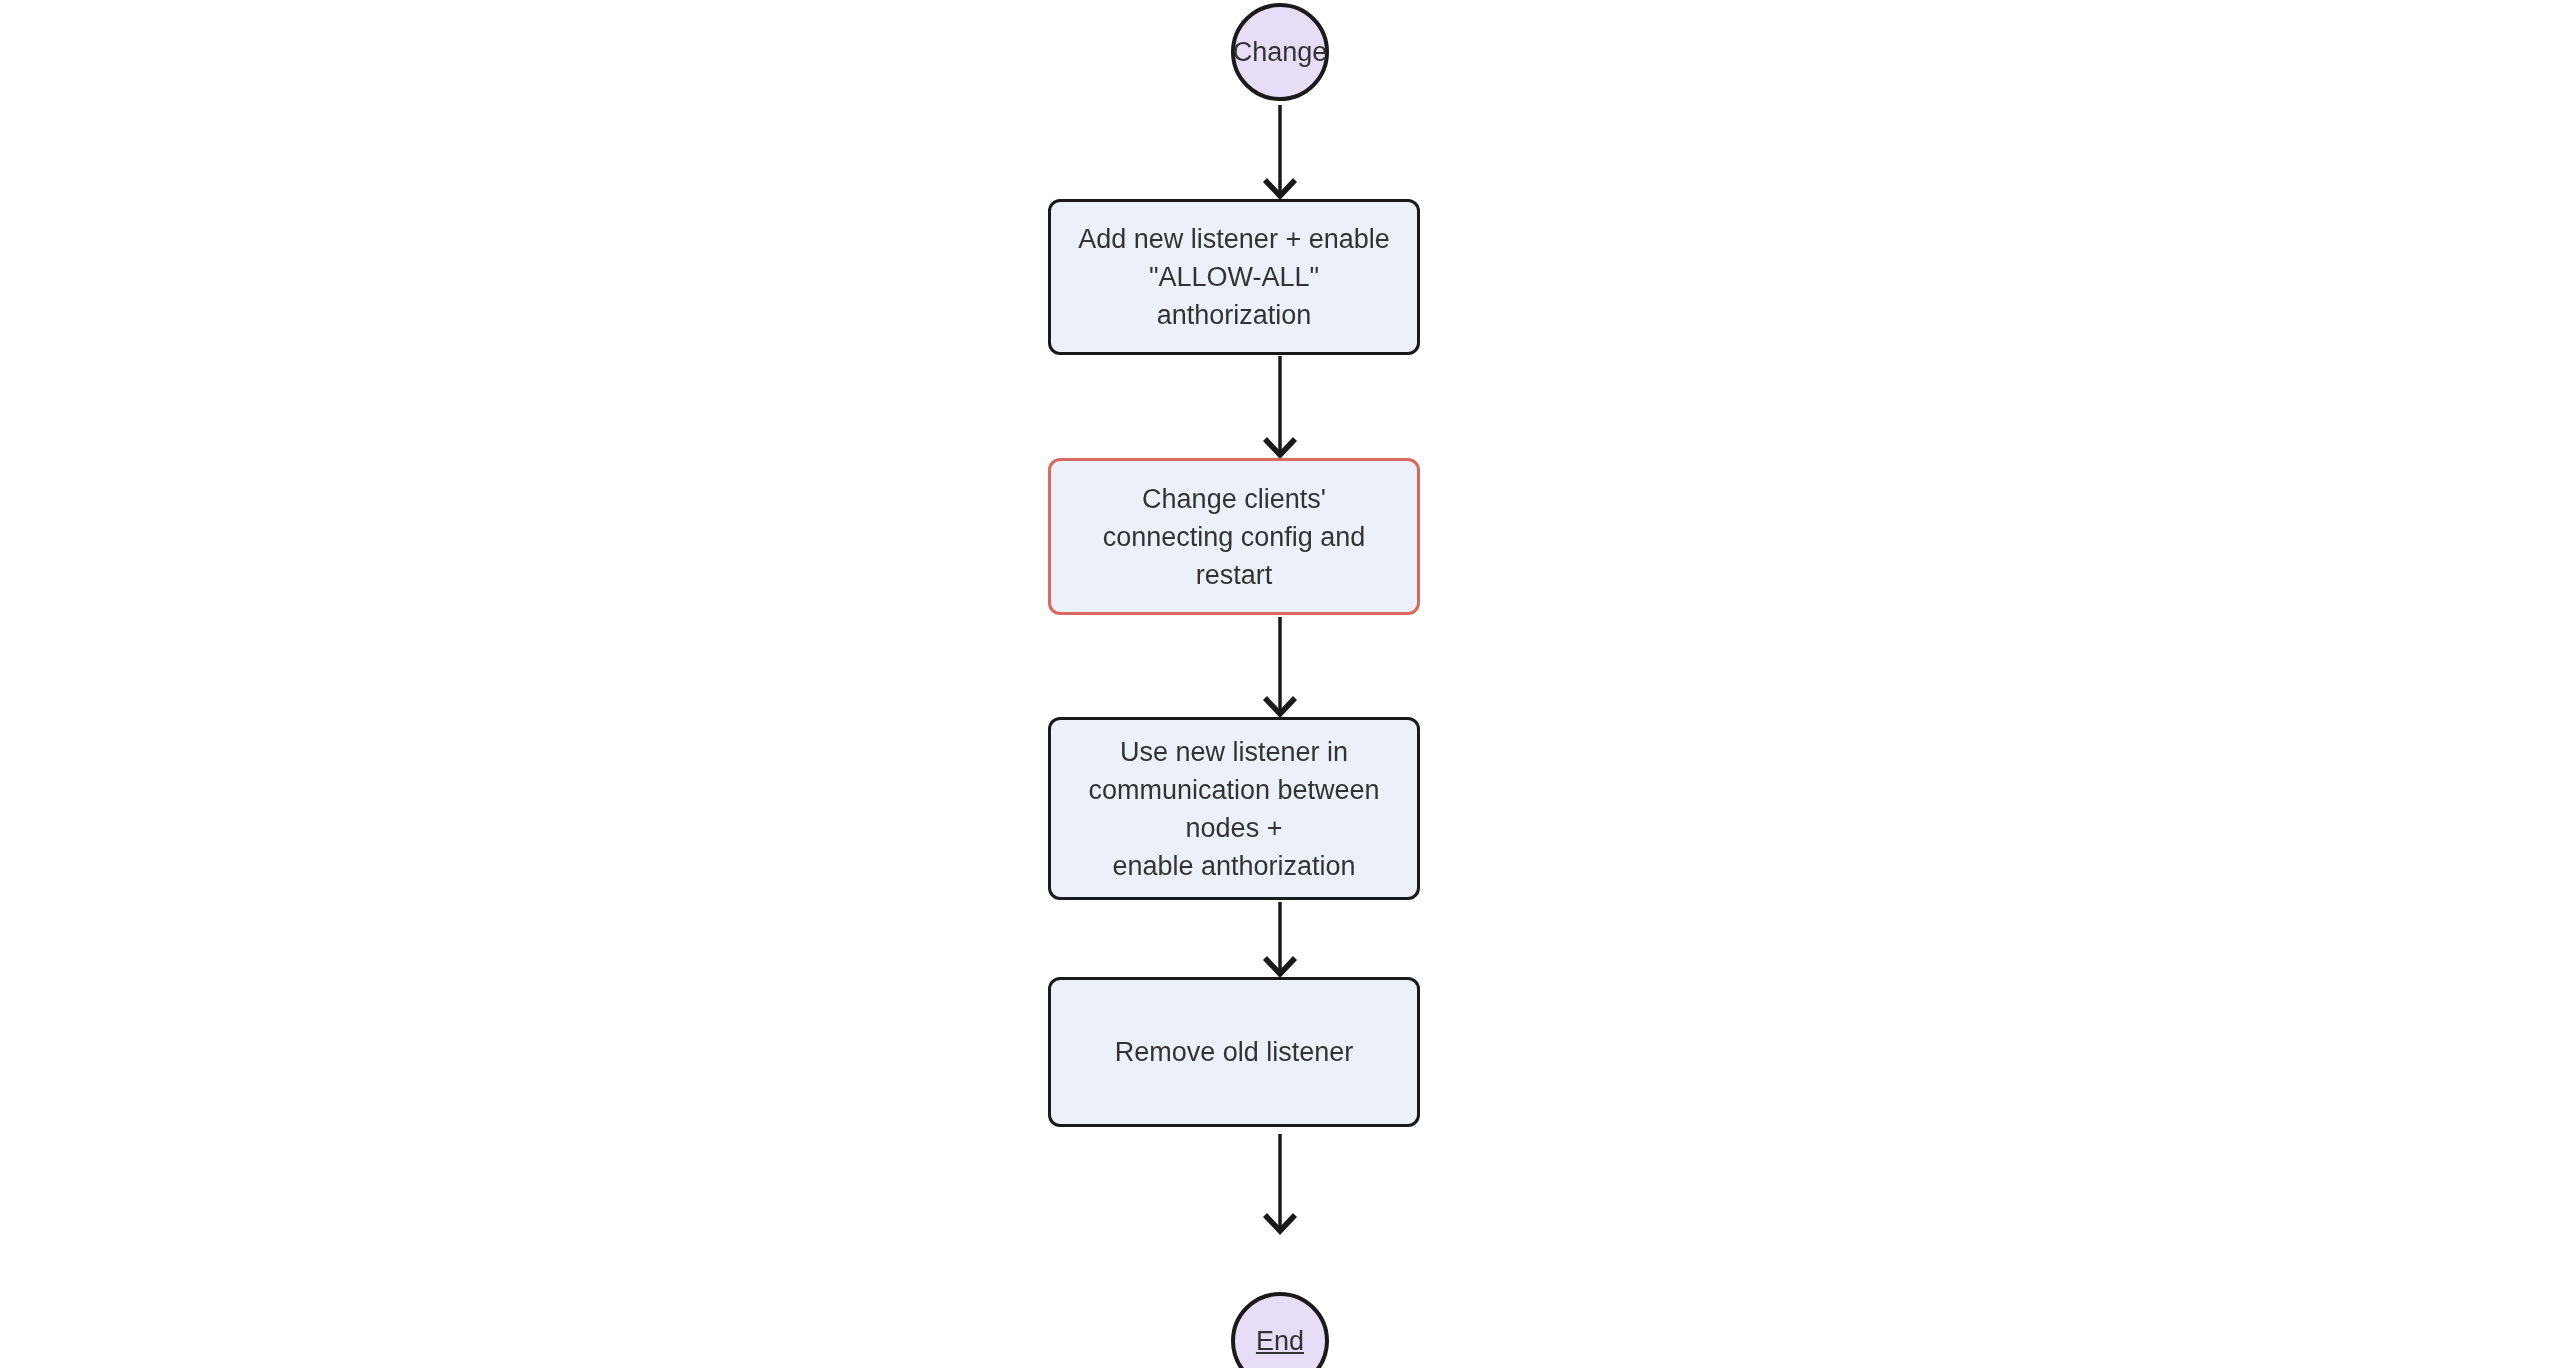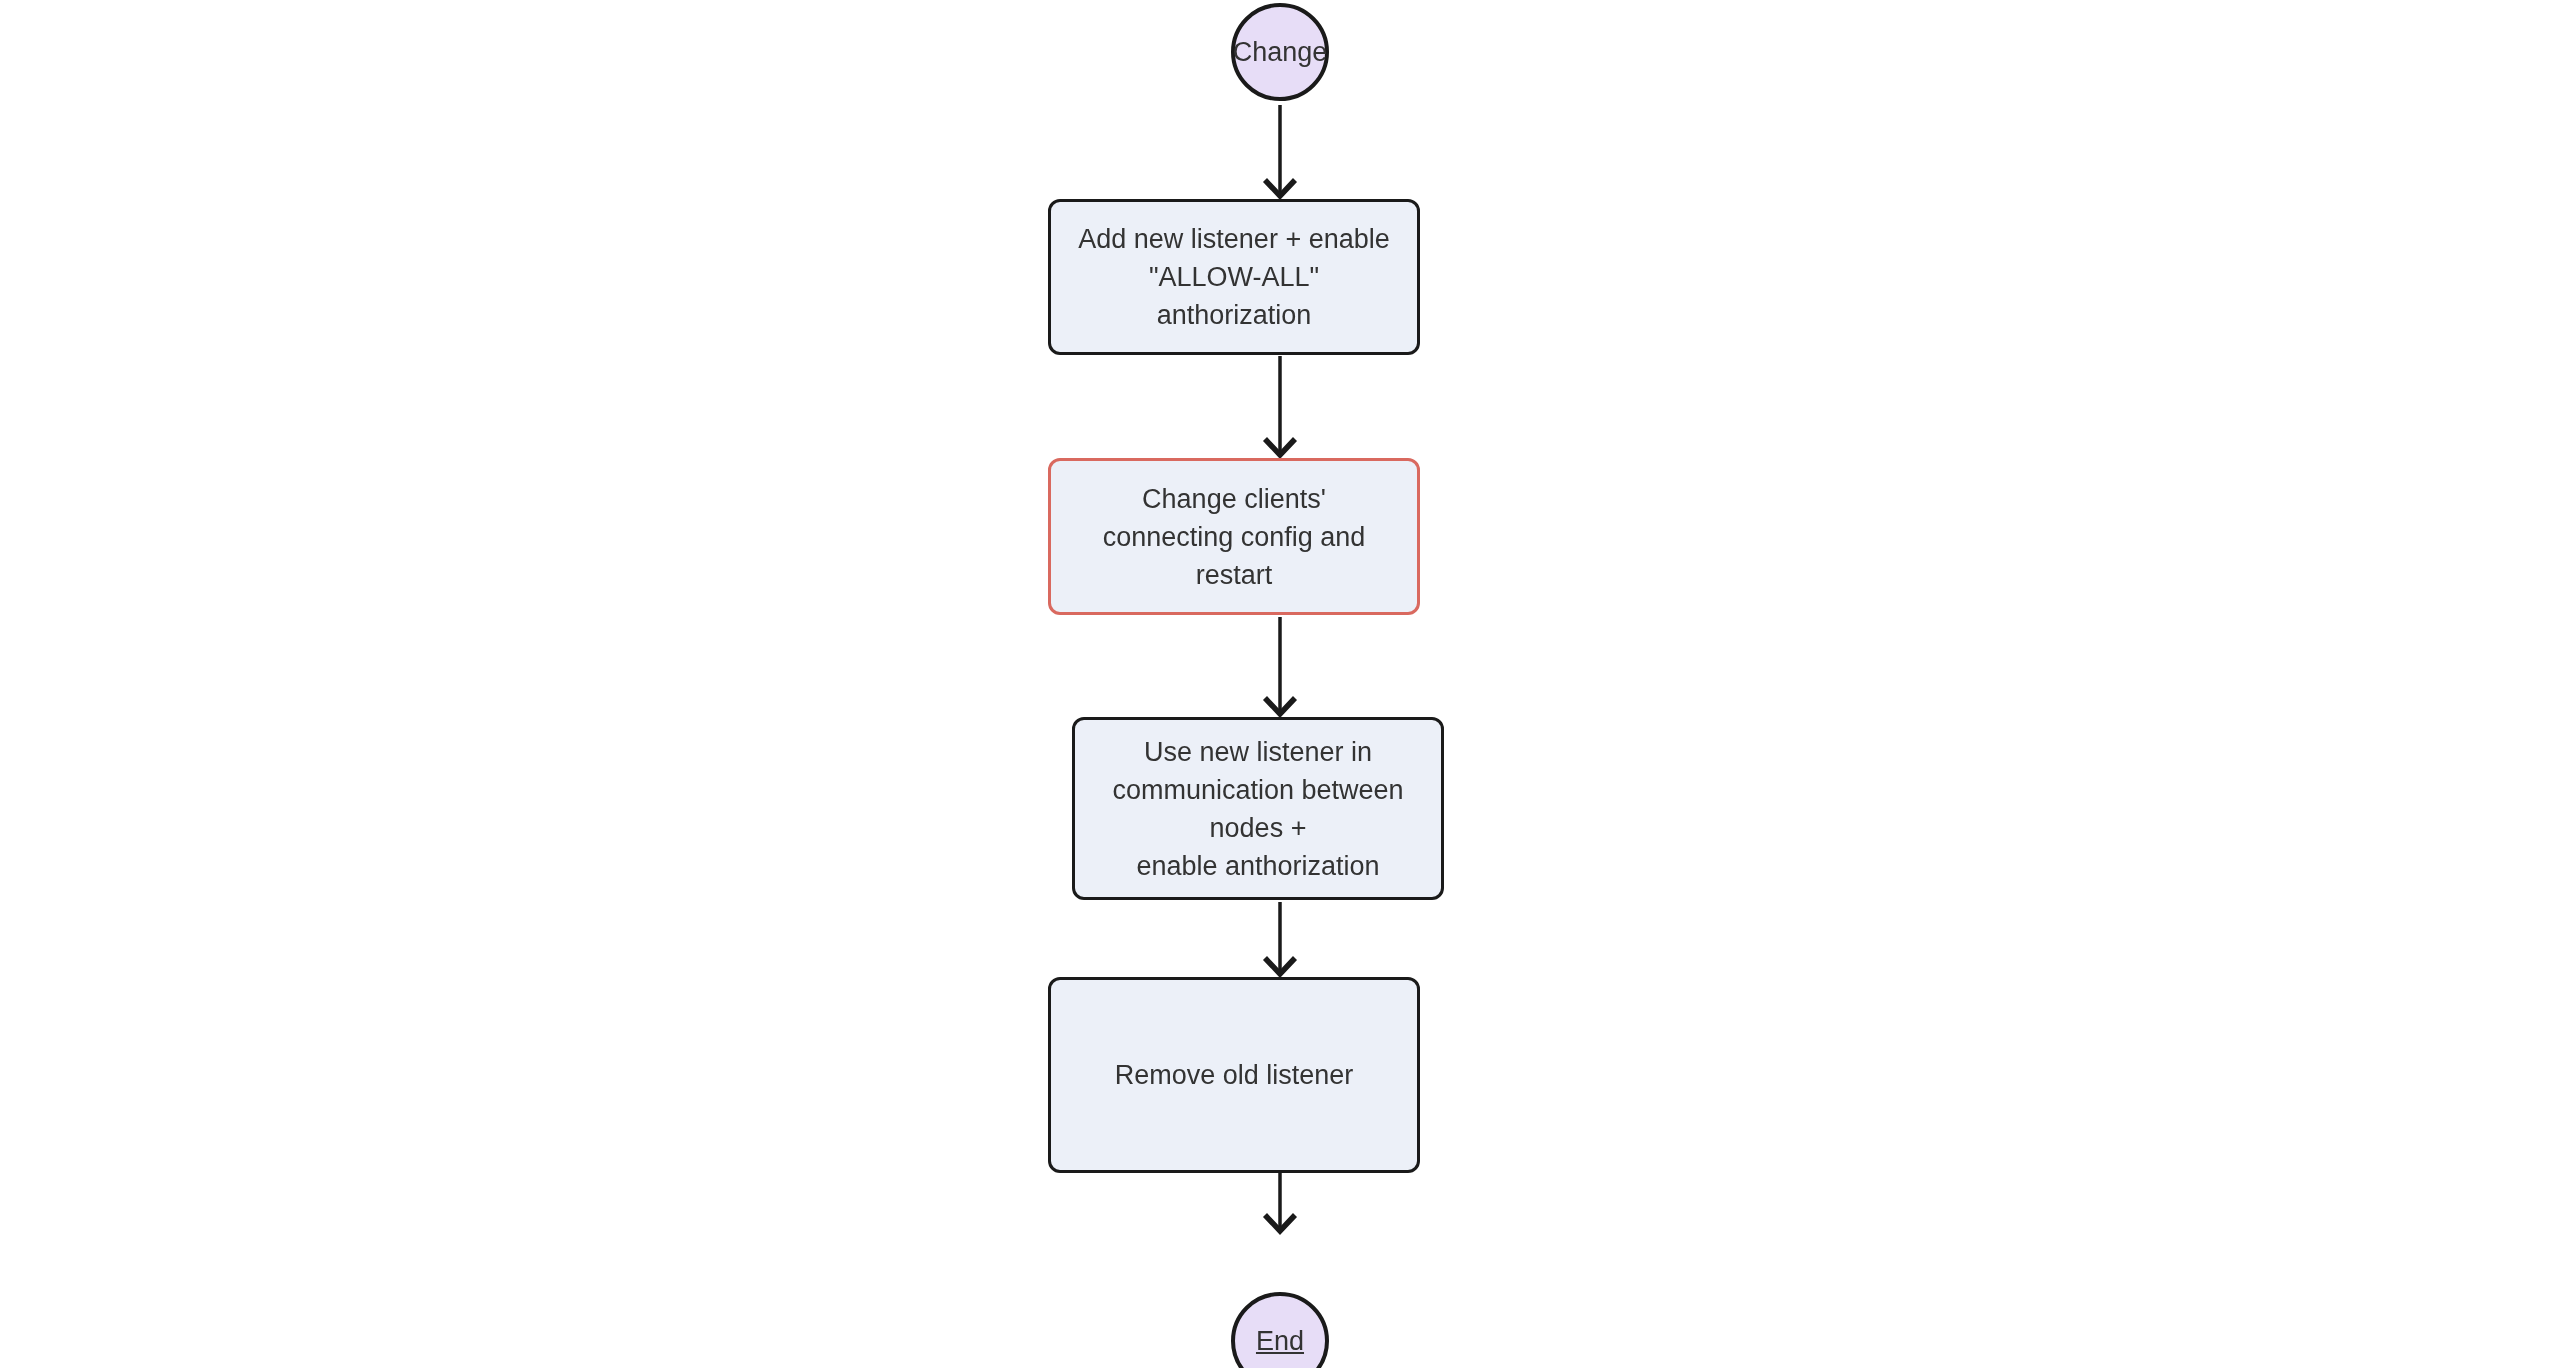--- a/index.html
+++ b/index.html
@@ -62,22 +62,22 @@
     left: 1231px;
     width: 98px;
     height: 98px;
     background: var(--circle-fill, #e7ddf7);
     border: 4px solid var(--stroke, #1a1a1a);
     border-radius: 50%;
   }
   #node-start  { top: 3px; }
   #node-step1  { top: 199px; height: 156px; }
   #node-step2  { top: 458px; height: 157px; }
-  #node-step3  { top: 717px; height: 183px; margin-left: 24px; }
-  #node-step4  { top: 977px; height: 196px; }
+  #node-step3  { top: 717px; height: 183px; }
+  #node-step4  { top: 977px; height: 150px; }
   #node-end    { top: 1292px; text-decoration: underline; }
 </style>
 </head>
 <body>
 
 <div class="canvas">
 
   <svg class="edges-svg" width="2560" height="1368" viewBox="0 0 2560 1368">
     <g>
       <line class="edge-line" x1="1280" y1="105" x2="1280" y2="193"></line>

